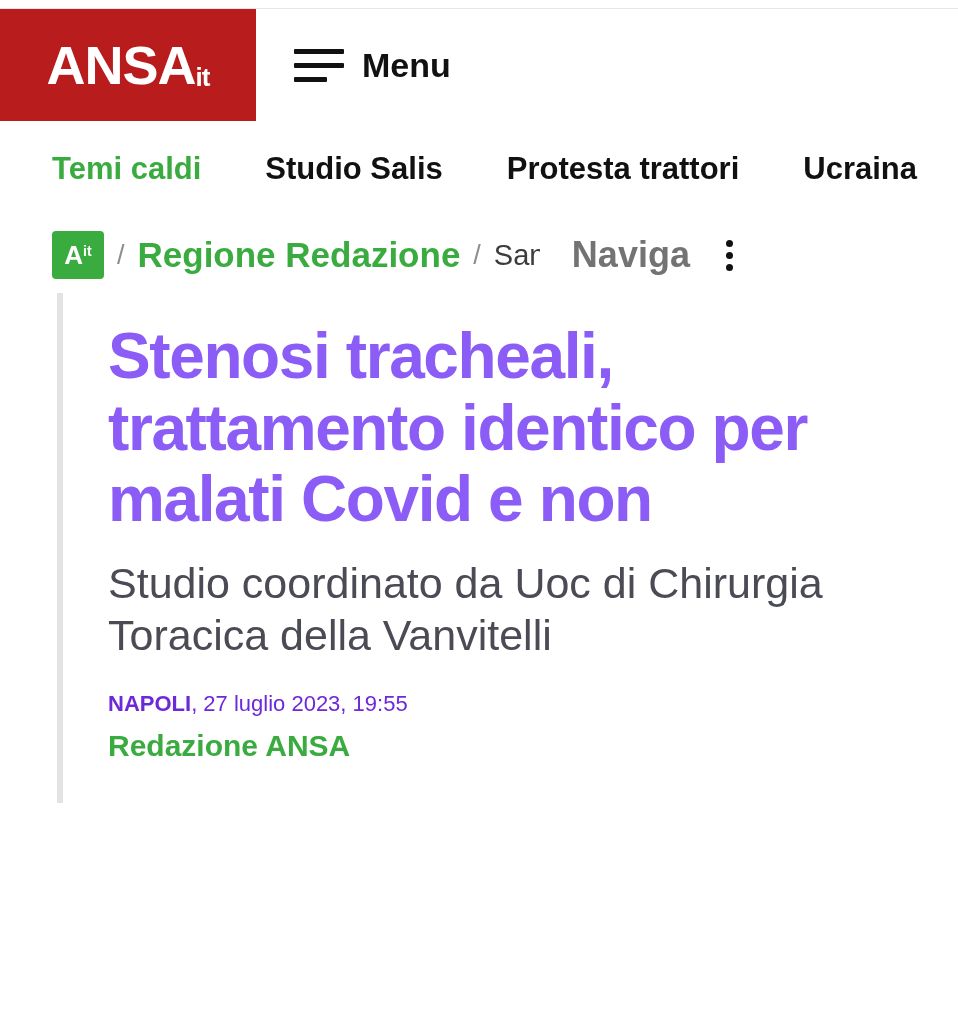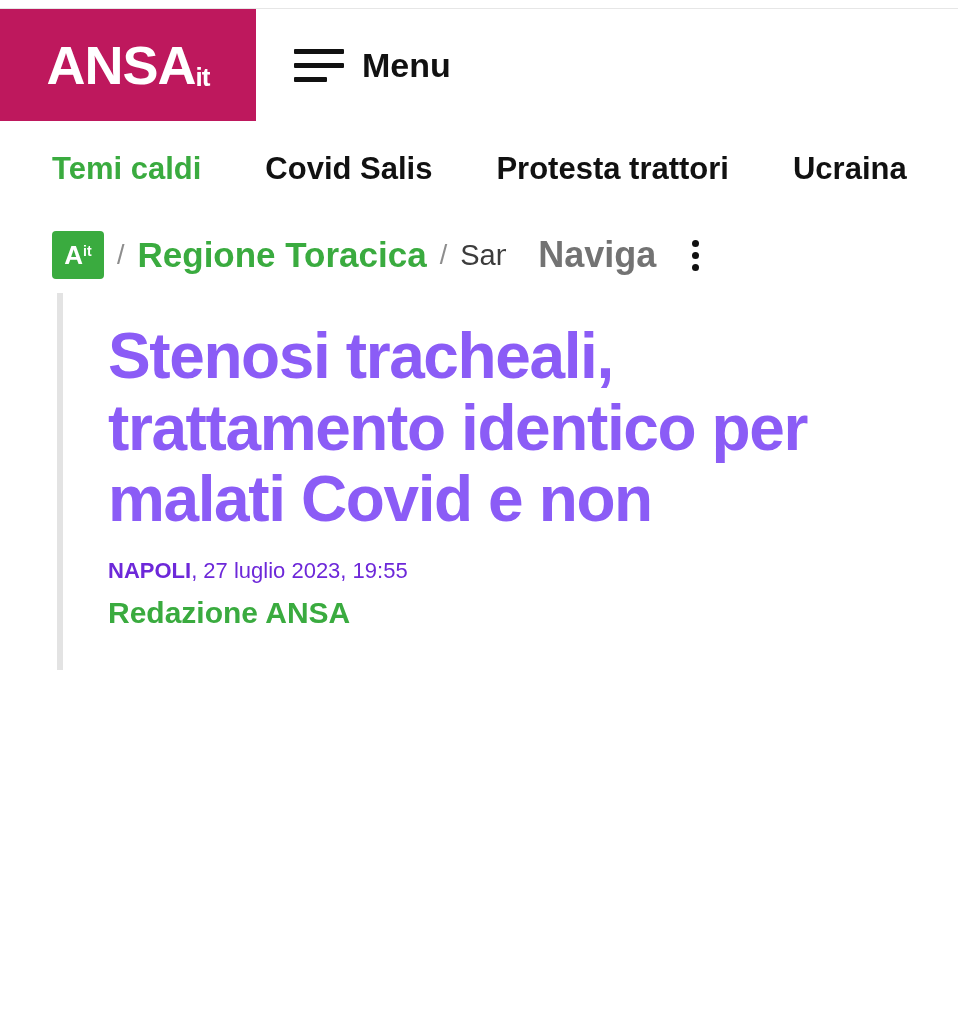--- a/index.html
+++ b/index.html
@@ -23,21 +23,21 @@
   }
 
   
   .header {
     display: flex;
     align-items: stretch;
     height: 112px;
   }
   .logo-box {
     width: 256px;
-    background: #be185d;
+    background: #b91c1c;
     display: flex;
     align-items: center;
     justify-content: center;
   }
   .logo-text {
     color: #ffffff;
     font-weight: bold;
     font-size: 54px;
     letter-spacing: -1px;
     line-height: 1;
@@ -218,41 +218,42 @@
       <div class="bar b1"></div>
       <div class="bar b2"></div>
       <div class="bar b3"></div>
     </div>
     <div class="menu-label">Menu</div>
   </div>
 </div>
 
 <div class="hot-topics">
   <div class="item accent">Temi caldi</div>
-  <div class="item">Covid Salis</div>
+  <div class="item">Studio Salis</div>
   <div class="item">Protesta trattori</div>
   <div class="item">Ucraina</div>
 </div>
 
 <div class="breadcrumb-row">
   <div class="crumb-logo">
     <span>A</span>
       <span class="sfx">it</span>
   </div>
   <div class="sep">/</div>
-  <div class="crumb-main">Regione Toracica</div>
+  <div class="crumb-main">Regione Redazione</div>
   <div class="sep">/</div>
   <div class="crumb-tail">San</div>
   <div class="naviga">Naviga</div>
   <div class="kebab">
     <span></span>
       <span></span>
       <span></span>
   </div>
 </div>
 
 <div class="article">
   <h1 class="headline">Stenosi tracheali, trattamento identico per malati Covid e non</h1>
+  <div class="subhead">Studio coordinato da Uoc di Chirurgia Toracica della Vanvitelli</div>
   <div class="meta">
     <span class="place">NAPOLI</span><span>, 27 luglio 2023, 19:55</span>
   </div>
   <div class="byline">Redazione ANSA</div>
 </div>
 
 </body></html>

